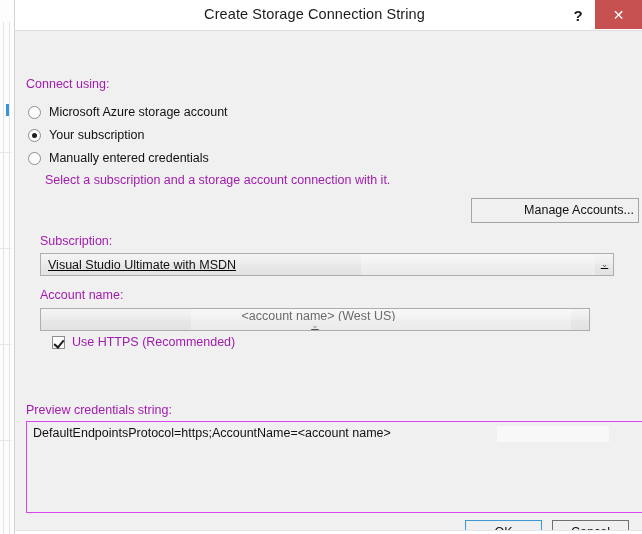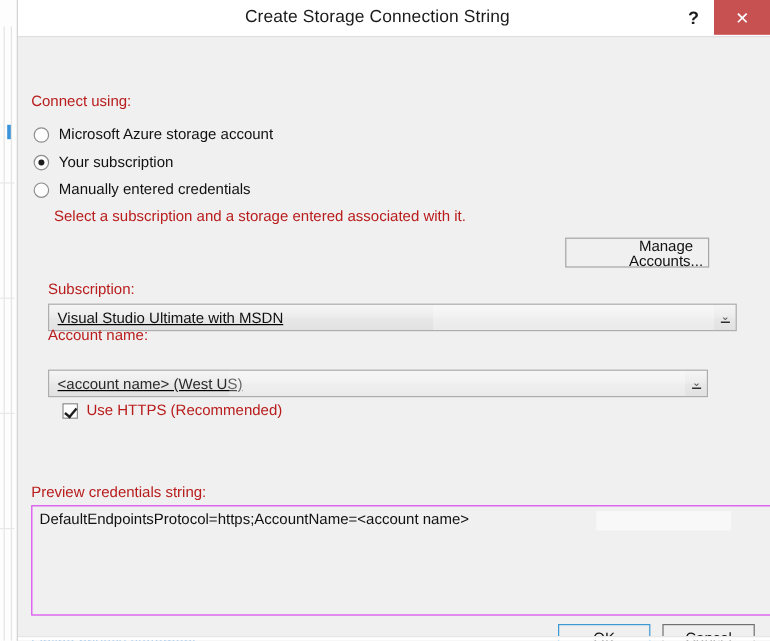--- a/index.html
+++ b/index.html
@@ -89,21 +89,21 @@
   
   .client {
     position: relative;
     height: 504px;
     background: #f0f0f0;
     border-top: 1px solid #dedede;
   }
 
   .lbl {
     font-size: 12.5px;
-    color: #b91c1c;
+    color: #a21caf;
   }
 
   #connect-using-label {
     position: absolute; left: 11px; top: 46px;
   }
 
   
   .radio-row {
     position: absolute;
     left: 13px;
@@ -148,26 +148,26 @@
     background: #f0f0f0;
     border: 1px solid #a5a5a5;
     cursor: pointer;
     padding: 0;
     line-height: 1;
   }
 
   #manage-accounts-button {
     position: absolute;
     left: 456px; top: 167px;
-    width: 120px; height: 25px; padding-left: 48px;
+    width: 168px; height: 25px; padding-left: 48px;
   }
 
   
   #subscription-label { position: absolute; left: 25px; top: 203px; }
-  #account-name-label { position: absolute; left: 25px; top: 241px; }
+  #account-name-label { position: absolute; left: 25px; top: 257px; }
 
   .combo {
     position: absolute;
     height: 23px;
     border: 1px solid #adadad;
     background: linear-gradient(to bottom, #f5f5f5 0%, #ececec 48%, #e8e8e8 52%, #e2e2e2 100%);
     display: flex;
     align-items: center;
     cursor: pointer;
     overflow: hidden;
@@ -193,21 +193,21 @@
   
   .combo::after {
     content: "";
     position: absolute;
     left: 320px; top: 0; right: 18px; bottom: 0;
     background: rgba(255,255,255,0.30);
     pointer-events: none;
   }
 
   #subscription-combo { left: 25px; top: 222px; width: 574px; }
-  #account-name-combo { left: 25px; top: 277px; width: 550px; }
+  #account-name-combo { left: 25px; top: 277px; width: 550px; flex-direction: column; }
   #account-name-combo::after { left: 150px; right: 18px; }
 
   
   #use-https-row {
     position: absolute;
     left: 37px; top: 304px;
     display: flex; align-items: center;
     cursor: pointer;
   }
   .check-mark {
@@ -326,21 +326,21 @@
       <div class="radio-row" id="radio-subscription">
         <span class="radio-mark on"></span>
         <span class="radio-label">Your subscription</span>
       </div>
 
       <div class="radio-row" id="radio-manual">
         <span class="radio-mark"></span>
         <span class="radio-label">Manually entered credentials</span>
       </div>
 
-      <div class="lbl" id="subscription-hint">Select a subscription and a storage entered associated with it.</div>
+      <div class="lbl" id="subscription-hint">Select a subscription and a storage account connection with it.</div>
 
       <button class="btn" id="manage-accounts-button">Manage Accounts...</button>
 
       <div class="lbl" id="subscription-label">Subscription:</div>
       <div class="combo" id="subscription-combo">
         <span class="combo-text">Visual Studio Ultimate with MSDN</span>
         <span class="combo-arrow">⌄</span>
       </div>
 
       <div class="lbl" id="account-name-label">Account name:</div>

